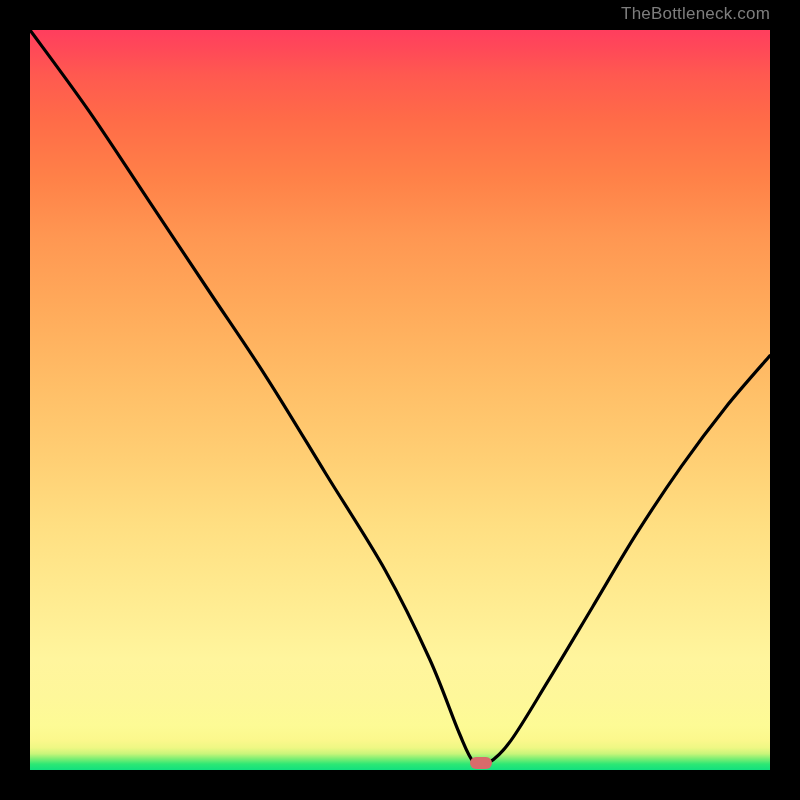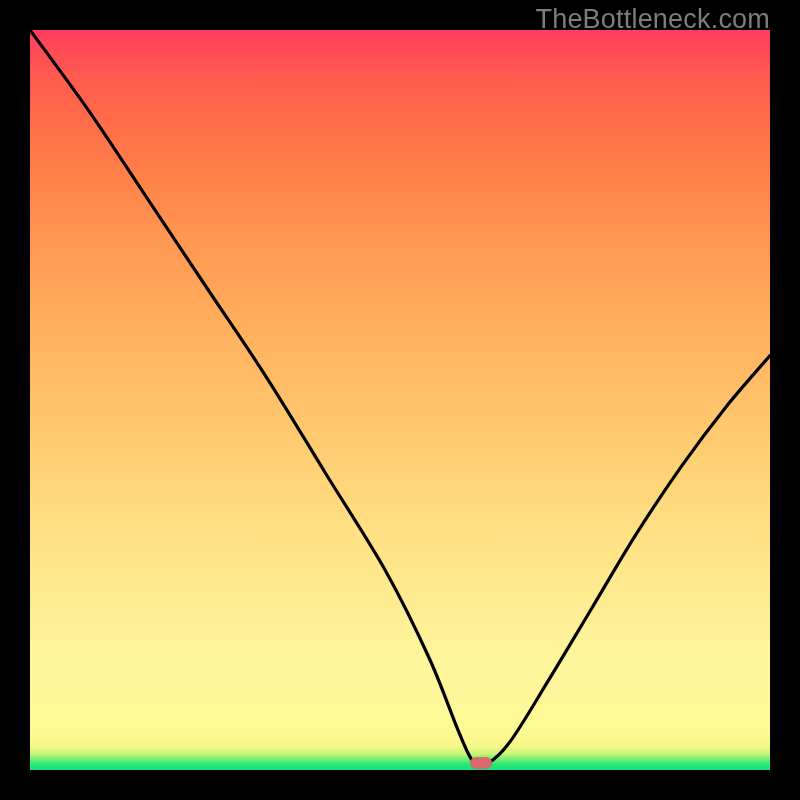--- a/index.html
+++ b/index.html
@@ -62,21 +62,21 @@
     height: 12px;
     border-radius: 6px;
     background: #d96b6b;
     transform: translate(-50%, -50%);
   }
   .watermark {
     position: absolute;
     top: 4px;
     right: 30px;
     font-family: Arial, Helvetica, sans-serif;
-    font-size: 27px;
+    font-size: 17px;
     color: #7d7d7d;
     letter-spacing: 0.2px;
   }
 </style>
 </head>
 <body>
 
 <div class="frame">
   <div class="watermark">TheBottleneck.com</div>
 

